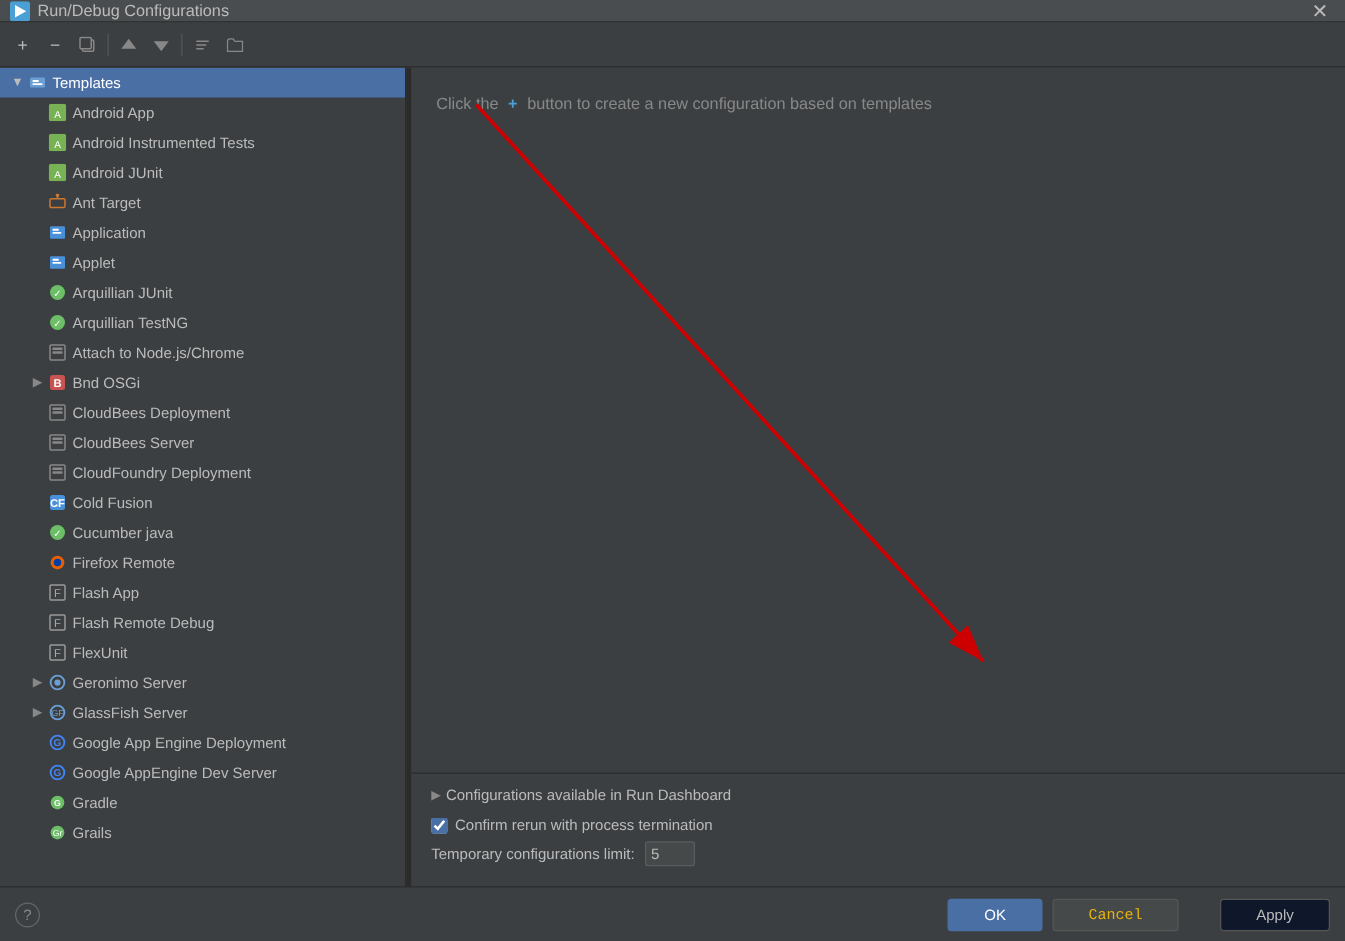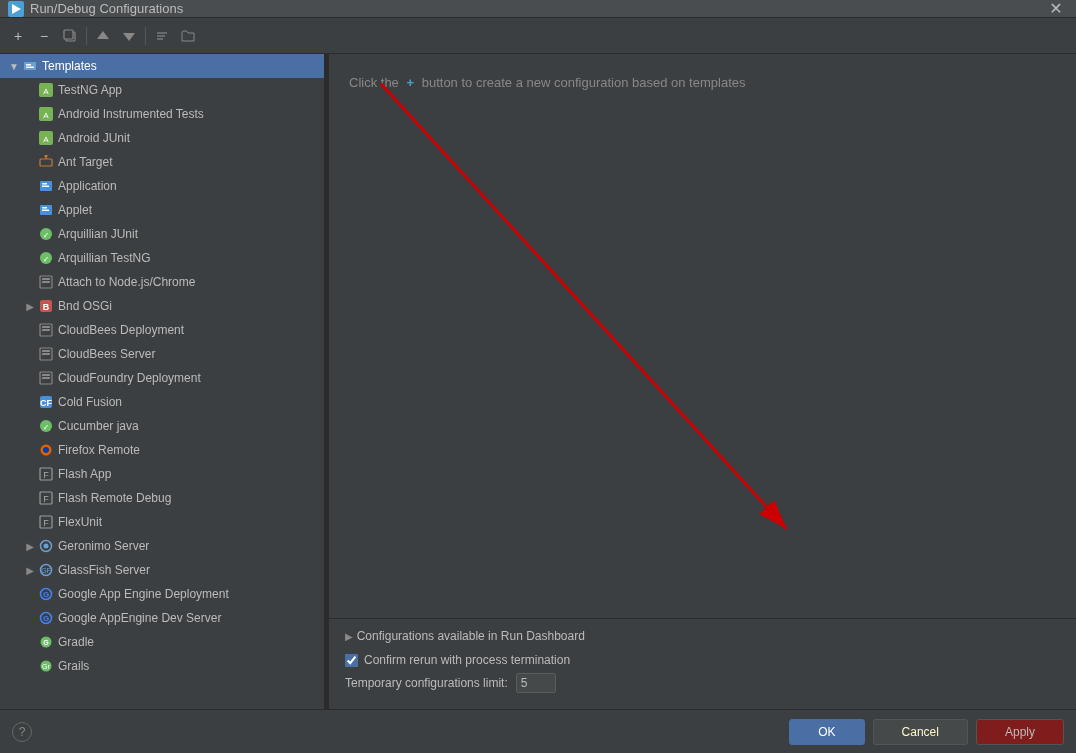--- a/index.html
+++ b/index.html
@@ -260,27 +260,29 @@
       min-width: 72px;
       text-align: center;
     }
     .btn-ok {
       background: #4a6fa5;
       color: white;
       border-color: #4a6fa5;
     }
     .btn-cancel {
       background: #45494a;
-      color: #fef9c3;
+      color: #eab308;
       border-color: #555;
+      font-family: Liberation Mono, monospace;
     }
     .btn-apply {
-      background: #7f1d1d;
+      background: #0f172a;
       color: #bbbbbb;
       border-color: #555;
+      margin-left: 25px;
     }
 
     
     .scroll-divider {
       width: 4px;
       background: #2b2b2b;
       cursor: col-resize;
     }
   </style>
 </head>
@@ -349,21 +351,21 @@
 
       <div id="tree-items-container">
           <div class="tree-item indent-1">
     <span style="width:12px;display:inline-block;flex-shrink:0;margin-right:2px"></span>
     <span class="tree-icon">
       <svg width="14" height="14" viewBox="0 0 14 14">
                 <rect width="14" height="14" rx="2" fill="#77b255"></rect>
                 <text x="7" y="11" text-anchor="middle" fill="white" font-size="8" font-family="Arial">A</text>
               </svg>
     </span>
-    <span>TestNG App</span>
+    <span>Android App</span>
   </div>
           <div class="tree-item indent-1">
     <span style="width:12px;display:inline-block;flex-shrink:0;margin-right:2px"></span>
     <span class="tree-icon">
       <svg width="14" height="14" viewBox="0 0 14 14">
                 <rect width="14" height="14" rx="2" fill="#77b255"></rect>
                 <text x="7" y="11" text-anchor="middle" fill="white" font-size="8" font-family="Arial">A</text>
               </svg>
     </span>
     <span>Android Instrumented Tests</span>

